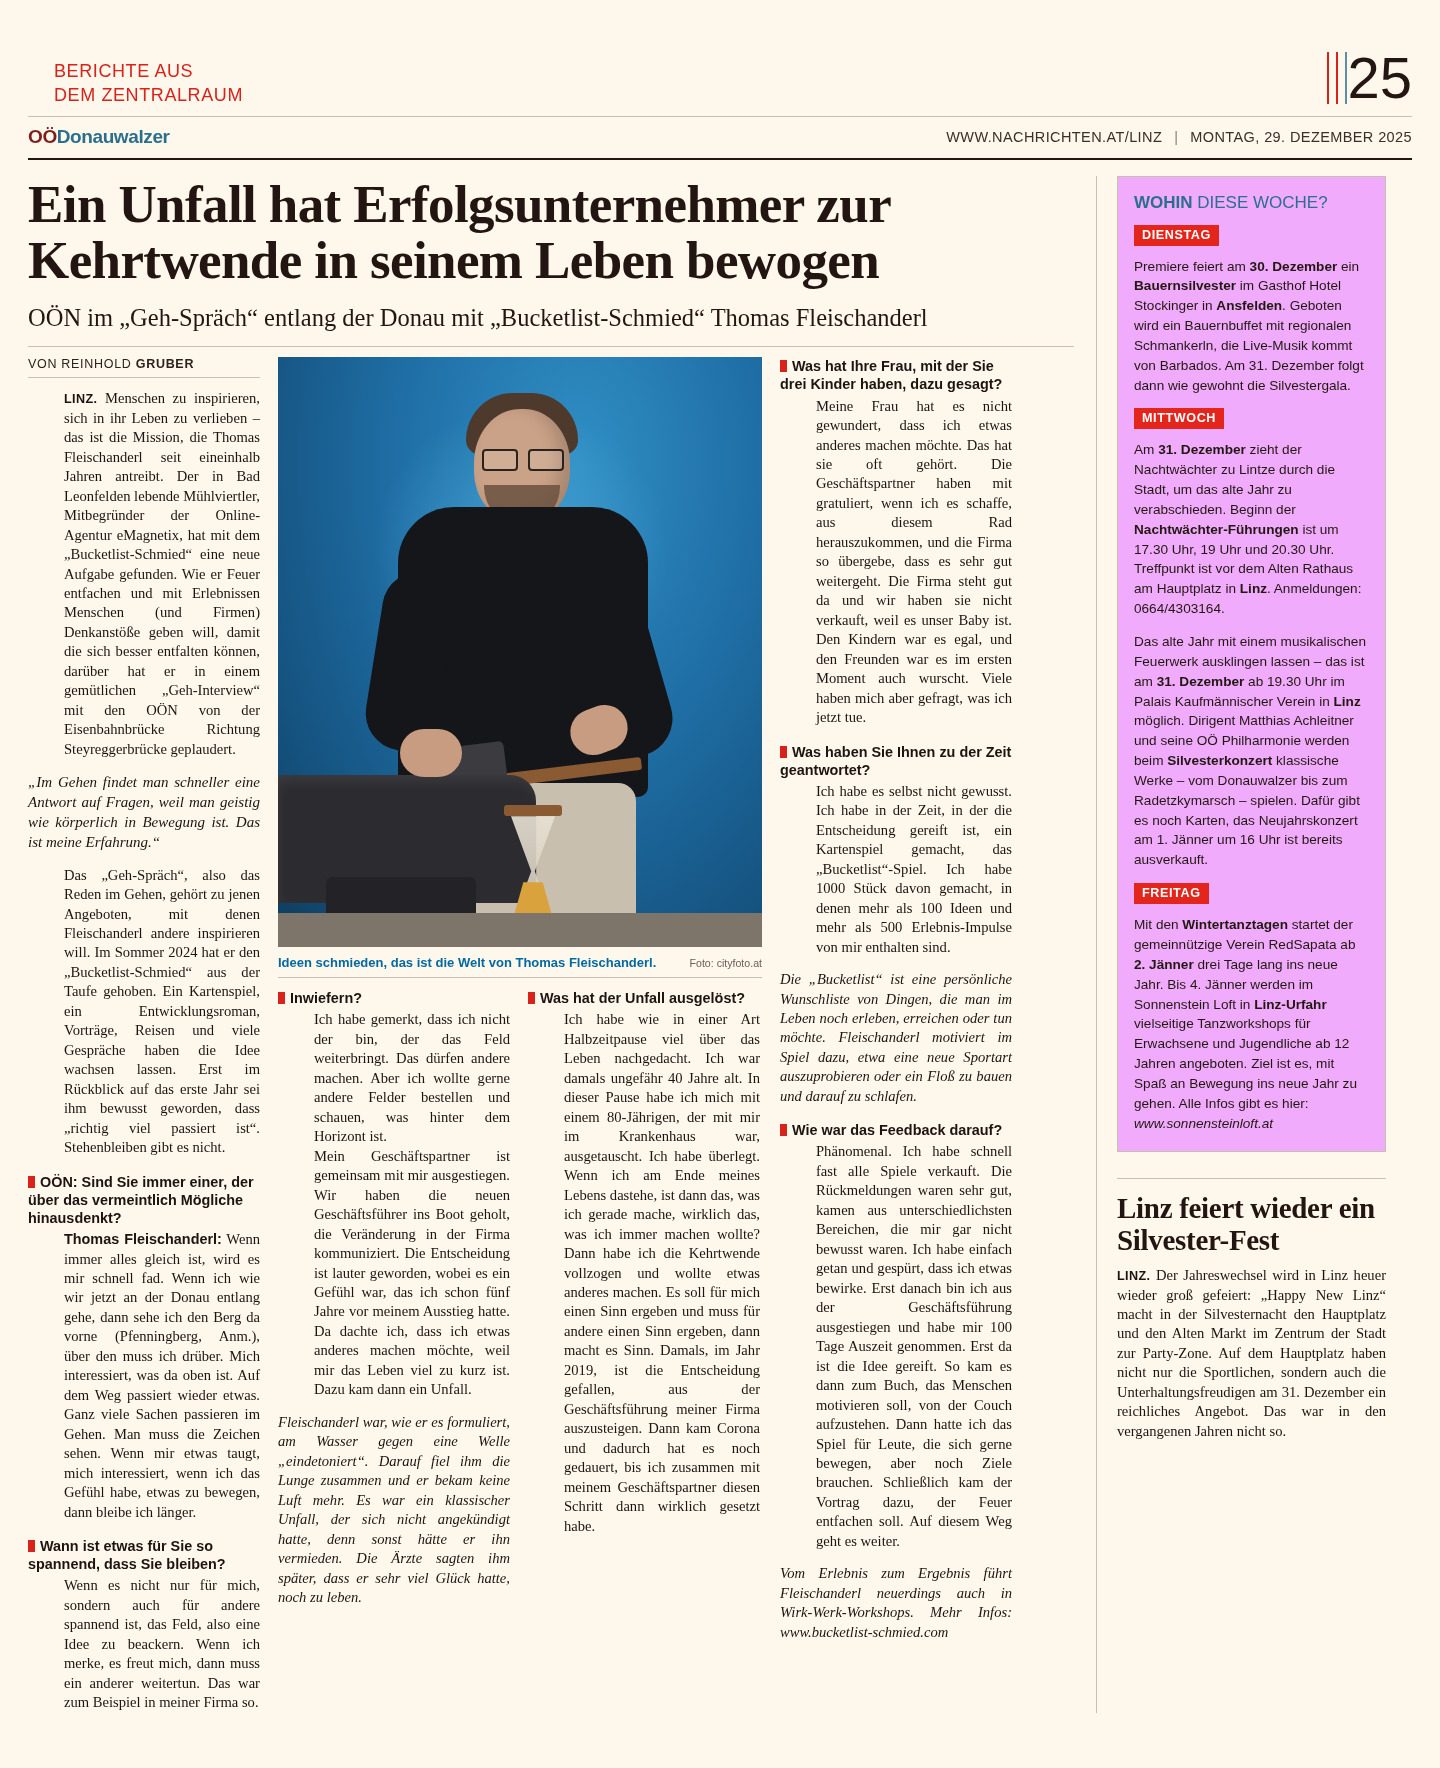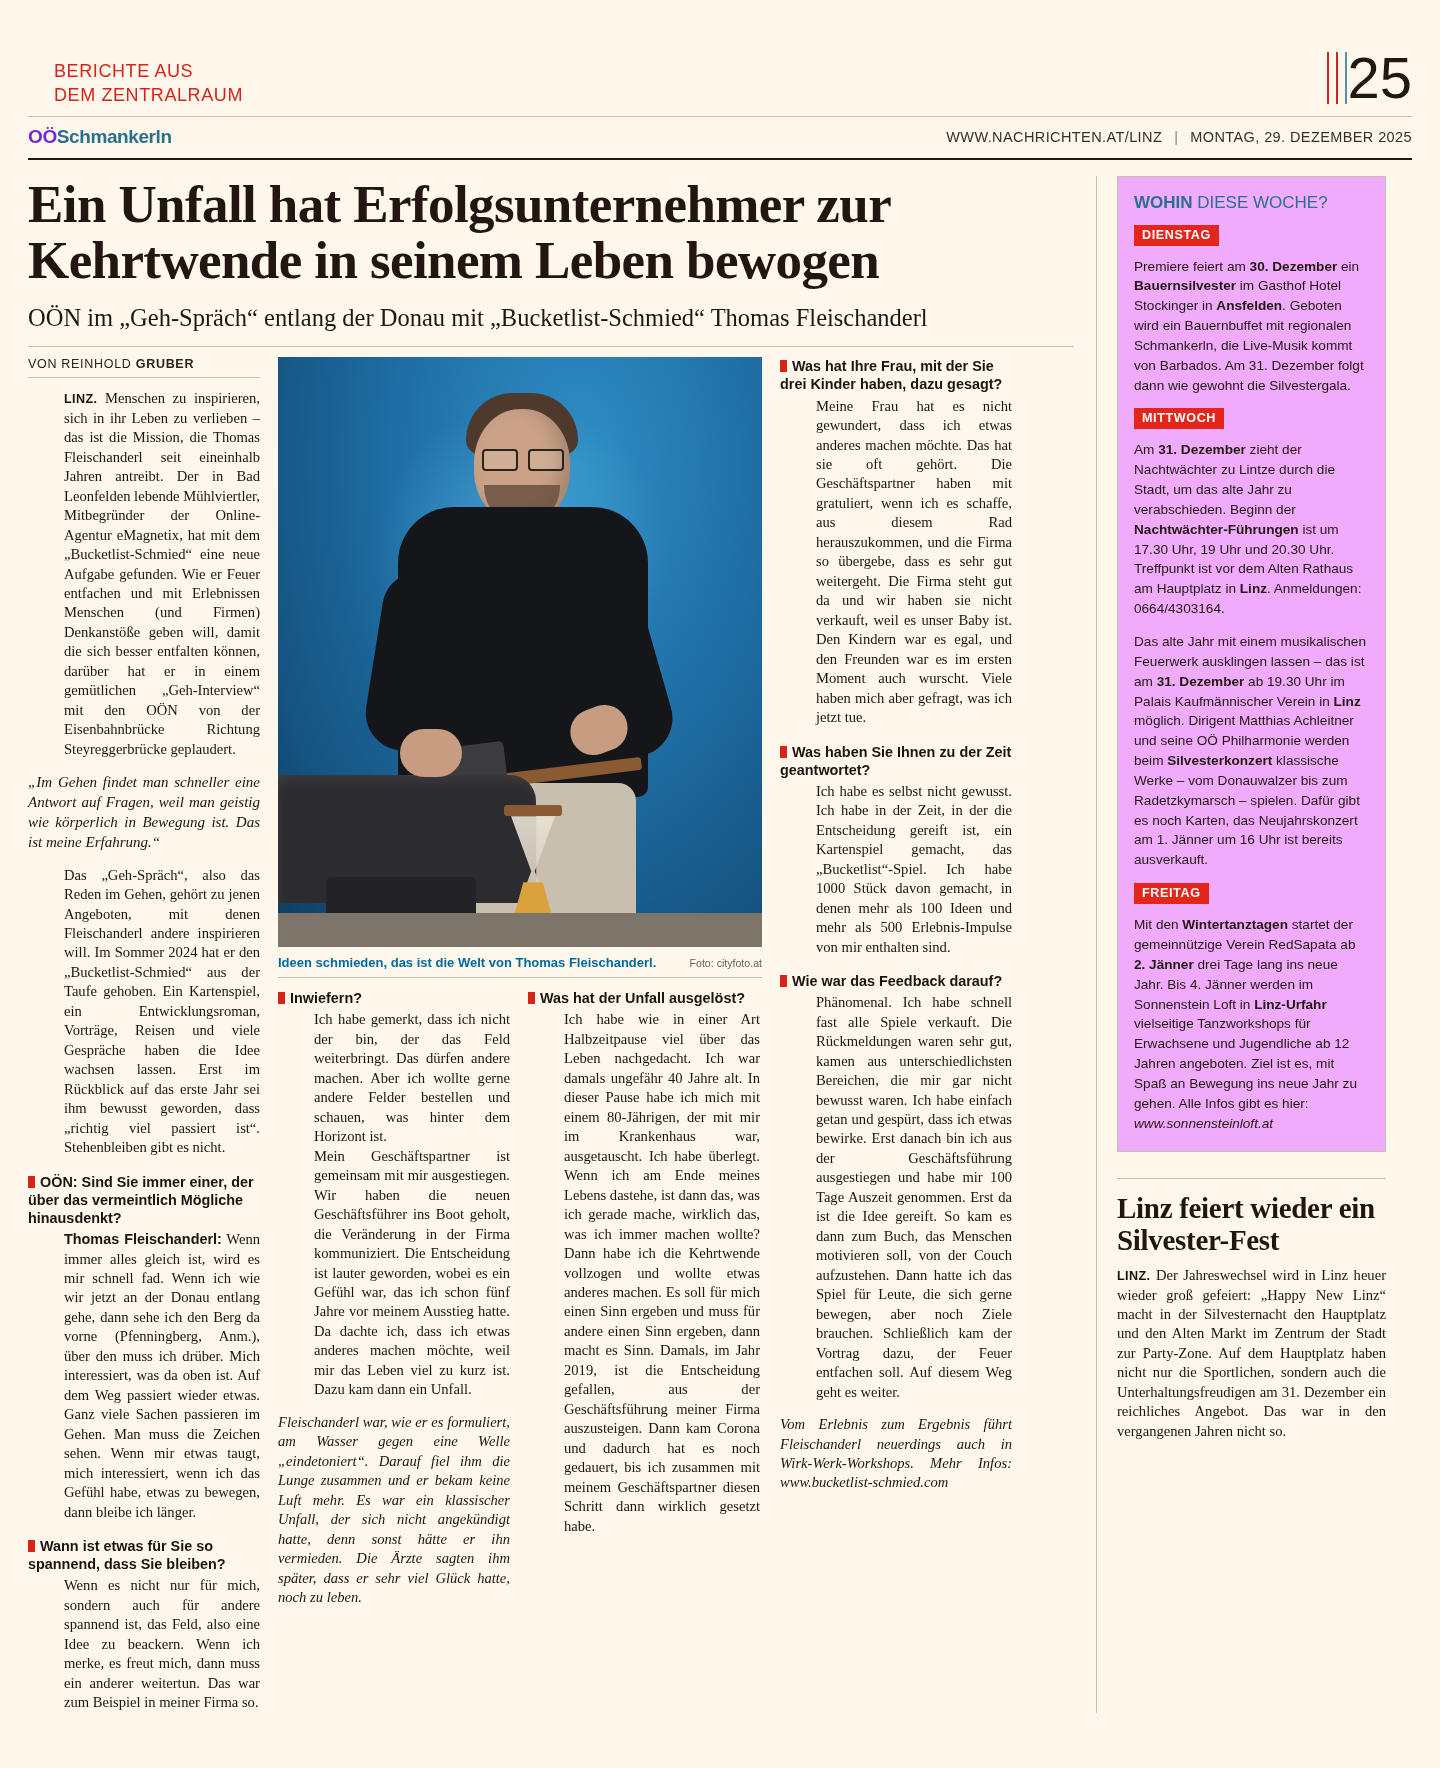--- a/index.html
+++ b/index.html
@@ -41,21 +41,21 @@
   .rulebars i.b{background:#5b8fa8;}
   .page-number{
     font-family:"Liberation Sans",sans-serif;
     font-size:58px;font-weight:400;line-height:.9;color:#241713;
   }
   .masthead-rule{border-top:1px solid #c9bfae;margin-top:8px;}
 
   
   .subbar{display:flex;align-items:center;padding:9px 0 10px 0;}
   .oon-logo{font-family:"Liberation Sans",sans-serif;font-size:19px;font-weight:700;color:#2b6f8c;letter-spacing:-.4px;}
-  .oon-logo .oo{color:#6d28d9;}
+  .oon-logo .oo{color:#7f1d1d;}
   .subbar-right{margin-left:auto;font-family:"Liberation Sans",sans-serif;font-size:14.5px;color:#3a2f29;letter-spacing:.4px;display:flex;gap:12px;align-items:center;}
   .subbar-right .sep{color:#8d8178;}
   .subbar-rule{border-top:2px solid #241713;}
 
   
   .body-wrap{display:flex;padding-top:16px;}
   .left-zone{width:1068px;padding-right:22px;box-sizing:border-box;}
   .right-zone{width:290px;border-left:1px solid #c9bfae;padding-left:20px;box-sizing:border-box;}
 
   .headline{
@@ -221,21 +221,21 @@
           <i class="r"></i>
           <i class="b"></i>
       </div>
       <div class="page-number">25</div>
     </div>
   </div>
   <div class="masthead-rule"></div>
 
   <div class="subbar">
     <div class="oon-logo">
-      <span class="oo">OÖ</span><span>Schmankerln</span>
+      <span class="oo">OÖ</span><span>Donauwalzer</span>
     </div>
     <div class="subbar-right">
       <span>WWW.NACHRICHTEN.AT/LINZ</span>
       <span class="sep">|</span>
       <span>MONTAG, 29. DEZEMBER 2025</span>
     </div>
   </div>
   <div class="subbar-rule"></div>
 
   <div class="body-wrap">
@@ -322,20 +322,21 @@
           </div>
         </div>
 
         <div class="col">
           <p class="q-head" style="margin-top:0;"><span class="mk"></span><span>Was hat Ihre Frau, mit der Sie drei Kinder haben, dazu gesagt?</span></p>
           <p class="txt noind">Meine Frau hat es nicht gewundert, dass ich etwas anderes machen möchte. Das hat sie oft gehört. Die Geschäftspartner haben mit gratuliert, wenn ich es schaffe, aus diesem Rad herauszukommen, und die Firma so übergebe, dass es sehr gut weitergeht. Die Firma steht gut da und wir haben sie nicht verkauft, weil es unser Baby ist. Den Kindern war es egal, und den Freunden war es im ersten Moment auch wurscht. Viele haben mich aber gefragt, was ich jetzt tue.</p>
 
           <p class="q-head"><span class="mk"></span><span>Was haben Sie Ihnen zu der Zeit geantwortet?</span></p>
           <p class="txt noind">Ich habe es selbst nicht gewusst. Ich habe in der Zeit, in der die Entscheidung gereift ist, ein Kartenspiel gemacht, das „Bucketlist“-Spiel. Ich habe 1000 Stück davon gemacht, in denen mehr als 100 Ideen und mehr als 500 Erlebnis-Impulse von mir enthalten sind.</p>
 
+          <p class="italic-note">Die „Bucketlist“ ist eine persönliche Wunschliste von Dingen, die man im Leben noch erleben, erreichen oder tun möchte. Fleischanderl motiviert im Spiel dazu, etwa eine neue Sportart auszuprobieren oder ein Floß zu bauen und darauf zu schlafen.</p>
 
           <p class="q-head"><span class="mk"></span><span>Wie war das Feedback darauf?</span></p>
           <p class="txt noind">Phänomenal. Ich habe schnell fast alle Spiele verkauft. Die Rückmeldungen waren sehr gut, kamen aus unterschiedlichsten Bereichen, die mir gar nicht bewusst waren. Ich habe einfach getan und gespürt, dass ich etwas bewirke. Erst danach bin ich aus der Geschäftsführung ausgestiegen und habe mir 100 Tage Auszeit genommen. Erst da ist die Idee gereift. So kam es dann zum Buch, das Menschen motivieren soll, von der Couch aufzustehen. Dann hatte ich das Spiel für Leute, die sich gerne bewegen, aber noch Ziele brauchen. Schließlich kam der Vortrag dazu, der Feuer entfachen soll. Auf diesem Weg geht es weiter.</p>
 
           <p class="italic-note">Vom Erlebnis zum Ergebnis führt Fleischanderl neuerdings auch in Wirk-Werk-Workshops. Mehr Infos: www.bucketlist-schmied.com</p>
         </div>
       </div>
     </div>
 
     <div class="right-zone">

